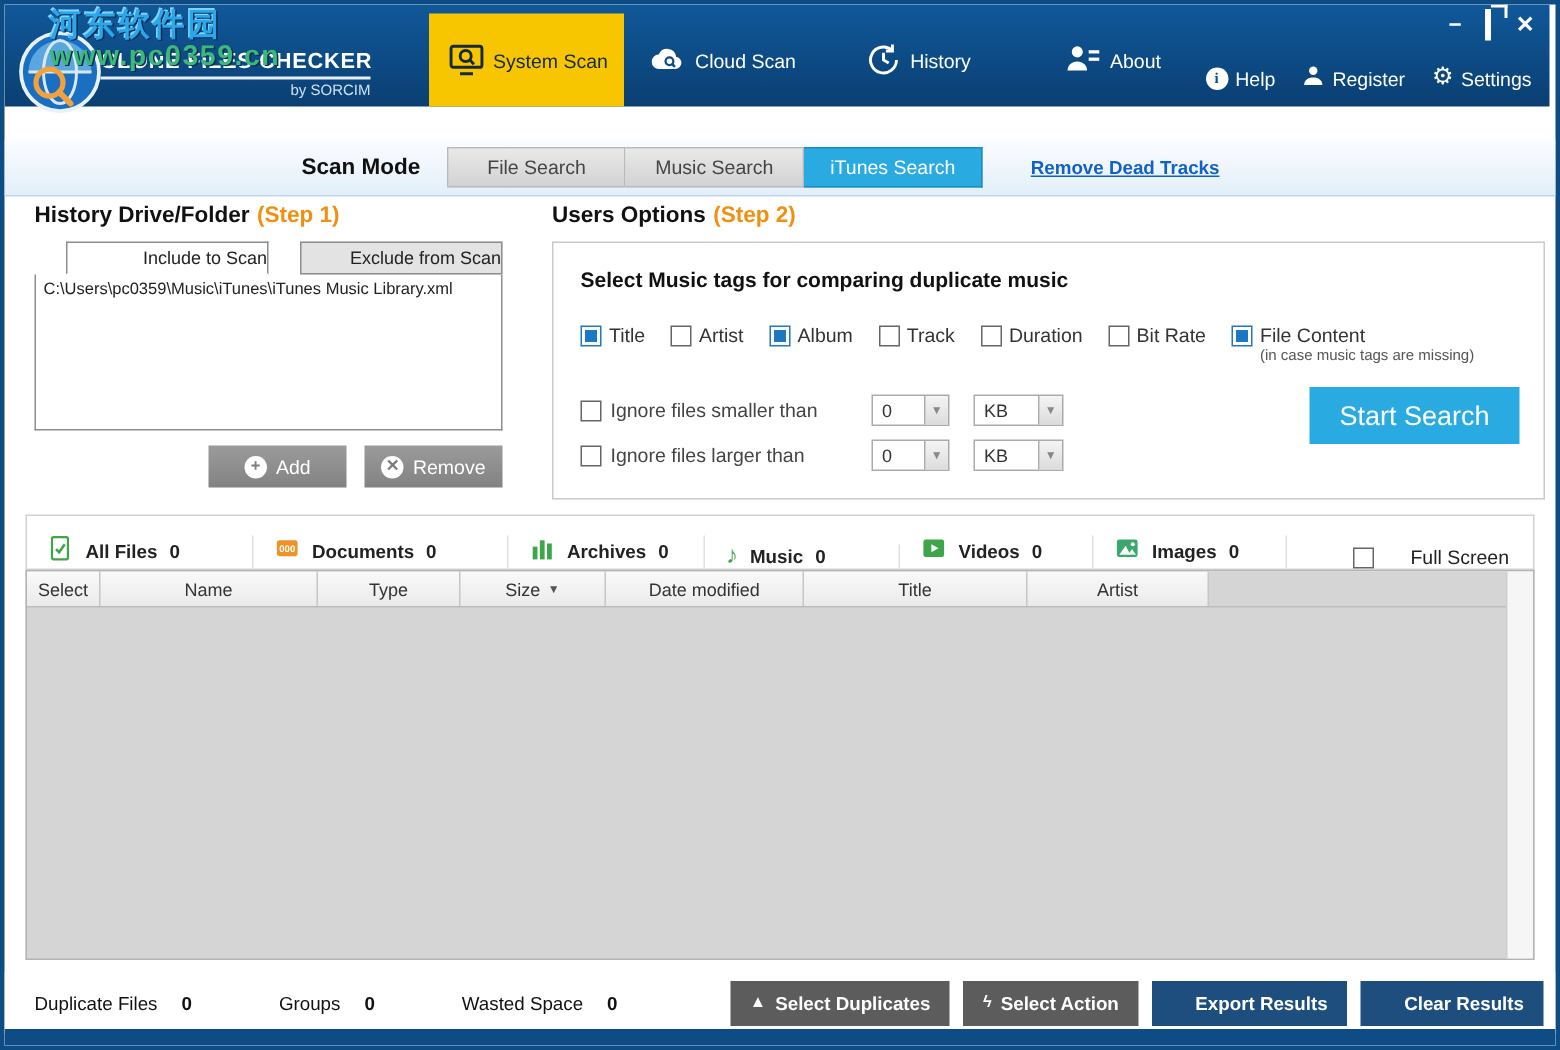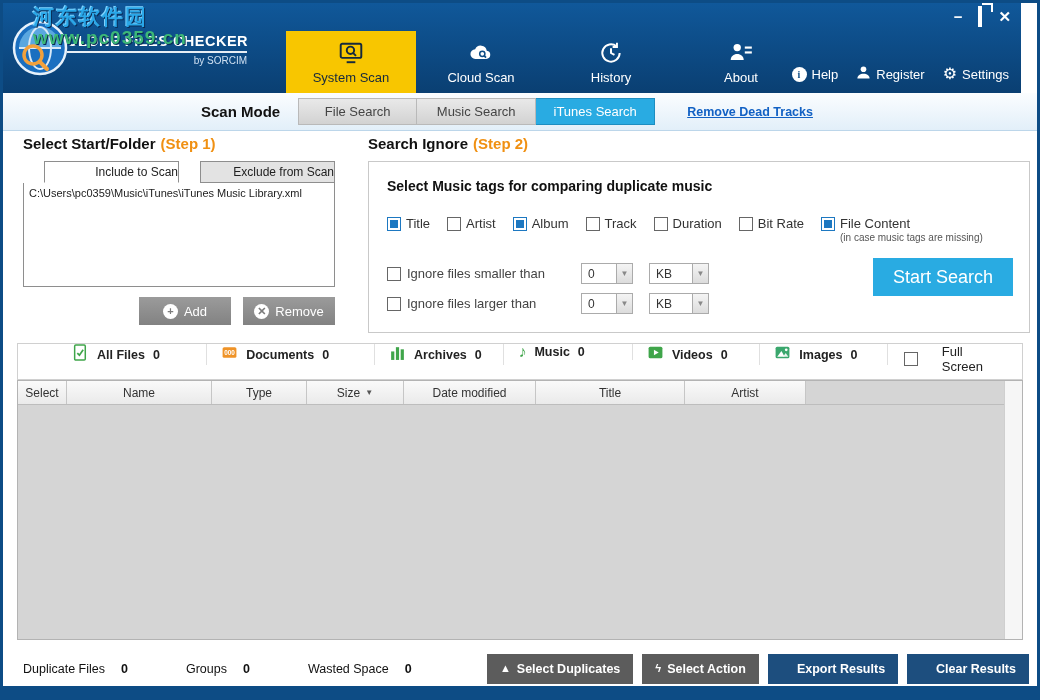--- a/index.html
+++ b/index.html
@@ -3,41 +3,41 @@
 <meta charset="utf-8">
 <style>
   * { margin:0; padding:0; box-sizing:border-box; }
   body { font-family:"Liberation Sans", sans-serif; background:#333; }
   .window {
     position:relative; width:1040px; height:700px; margin:0 auto;
     background:#fff; border:3px solid #0d4c85; overflow:hidden;
   }
 
   
-  .header { position:absolute; left:0; top:0; right:16px; height:90px;
+  .header { position:absolute; left:0; top:0; right:4px; height:68px;
     background:linear-gradient(#10589a, #0a3f72); }
   .win-controls { position:absolute; right:10px; top:6px; display:flex; gap:16px; align-items:center; z-index:5; }
   .win-btn { color:#fff; font-size:15px; font-weight:bold; cursor:pointer; line-height:16px; }
   .restore-icon { width:13px; height:11px; border:2px solid #fff; position:relative; }
   .restore-icon::before { content:""; position:absolute; left:2px; top:-5px; width:9px; height:7px;
     border:2px solid #fff; border-bottom:none; border-left:none; }
 
   .watermark { position:absolute; left:30px; top:2px; z-index:4; pointer-events:none; line-height:1.1; }
   .wm1 { font-size:21px; font-weight:bold; color:#2aa7e8;
     text-shadow:1px 1px 0 #0a2c55, -1px -1px 0 #7fd4ff; letter-spacing:2px; }
   .wm2 { font-size:19px; font-weight:bold; color:#3cb878; text-shadow:1px 1px 0 #0a2c55; letter-spacing:1px; }
 
   .logo { position:absolute; left:8px; top:16px; width:58px; height:58px; }
   .brand { position:absolute; left:64px; top:30px; width:180px; }
   .brand-title { color:#fff; font-weight:bold; font-size:14.5px; letter-spacing:.5px;
     border-bottom:2px solid #e8eef5; padding-bottom:2px; white-space:nowrap; }
   .brand-sub { color:#cfe0f2; font-size:10px; text-align:right; margin-top:2px; }
 
   .nav-tabs { position:absolute; left:283px; bottom:0; height:62px; display:flex; }
-  .nav-tab { width:130px; display:flex; flex-direction:column; align-items:center; justify-content:center;
+  .nav-tab { width:130px; display:flex; flex-direction:row; align-items:center; justify-content:center;
     gap:4px; color:#fff; cursor:pointer; }
   .nav-tab.active { background:#f8c600; color:#16293d; }
   .nav-tab .lbl { font-size:13px; }
   .nav-tab svg { display:block; }
 
   .header-links { position:absolute; right:12px; bottom:10px; display:flex; gap:18px; align-items:center; }
   .hlink { display:flex; align-items:center; gap:5px; color:#fff; font-size:13px; cursor:pointer; }
   .info-badge { width:15px; height:15px; border-radius:50%; background:#fff; color:#0d4c85;
     font-size:10px; font-weight:bold; font-family:"Liberation Serif", serif;
     display:flex; align-items:center; justify-content:center; }
@@ -93,21 +93,21 @@
   .sel .val { font-size:12px; color:#333; padding:0 6px; }
   .sel .sel-arrow { width:16px; height:100%; background:linear-gradient(#f4f4f4,#dcdcdc);
     border-left:1px solid #ababab; color:#888; font-size:8px; display:flex; align-items:center; justify-content:center; }
   .sel.num { width:52px; } .sel.num .val { flex:1; }
   .sel.unit { width:60px; } .sel.unit .val { flex:1; }
   .start-btn { position:absolute; right:16px; top:96px; width:140px; height:38px; background:#29abe2;
     color:#fff; font-size:18px; display:flex; align-items:center; justify-content:center; cursor:pointer; }
 
   
   .catbar { position:absolute; left:14px; right:14px; top:340px; height:37px; display:flex;
-    border:1px solid #d0d0d0; background:#fff; align-items:flex-start;padding-left:40px; }
+    border:1px solid #d0d0d0; background:#fff; align-items:flex-end; }
   .cat { display:flex; align-items:center; gap:8px; padding:0 14px; border-right:1px solid #e0e0e0;
     cursor:pointer; }
   .cat .cl { font-size:12.5px; font-weight:bold; color:#222; }
   .cat .cc { font-size:12.5px; font-weight:bold; color:#222; }
   .cat-fill { flex:1; }
   .fullscreen { display:flex; align-items:center; gap:24px; padding:0 16px; cursor:pointer; }
   .fullscreen .cl { font-size:13px; color:#222; }
 
   
   .table-region { position:absolute; left:14px; right:14px; top:377px; height:260px;
@@ -247,21 +247,21 @@
       </div>
       <div class="scan-tab active">
         <span>iTunes Search</span>
       </div>
     </div>
     <a class="dead-link">Remove Dead Tracks</a>
   </div>
 
   <div class="left-panel">
     <div class="panel-head">
-      <span>Select Start/Folder</span><span class="step">(Step 1)</span>
+      <span>History Drive/Folder</span><span class="step">(Step 1)</span>
     </div>
     <div class="fold-tabs">
       <div class="fold-tab active">
         <span>Include to Scan</span>
       </div>
       <div class="fold-tab">
         <span>Exclude from Scan</span>
       </div>
     </div>
     <div class="listbox">
@@ -274,21 +274,21 @@
       </div>
       <div class="gray-btn">
         <span class="circle-ic">✕</span>
         <span>Remove</span>
       </div>
     </div>
   </div>
 
   <div class="right-panel">
     <div class="panel-head">
-      <span>Search Ignore</span><span class="step">(Step 2)</span>
+      <span>Users Options</span><span class="step">(Step 2)</span>
     </div>
     <div class="opt-box">
       <div class="opt-sub">Select Music tags for comparing duplicate music</div>
 
       <div class="tags-row">
         <label class="tag">
           <span class="cb checked"></span>
           <span>Title</span>
         </label>
         <label class="tag">

